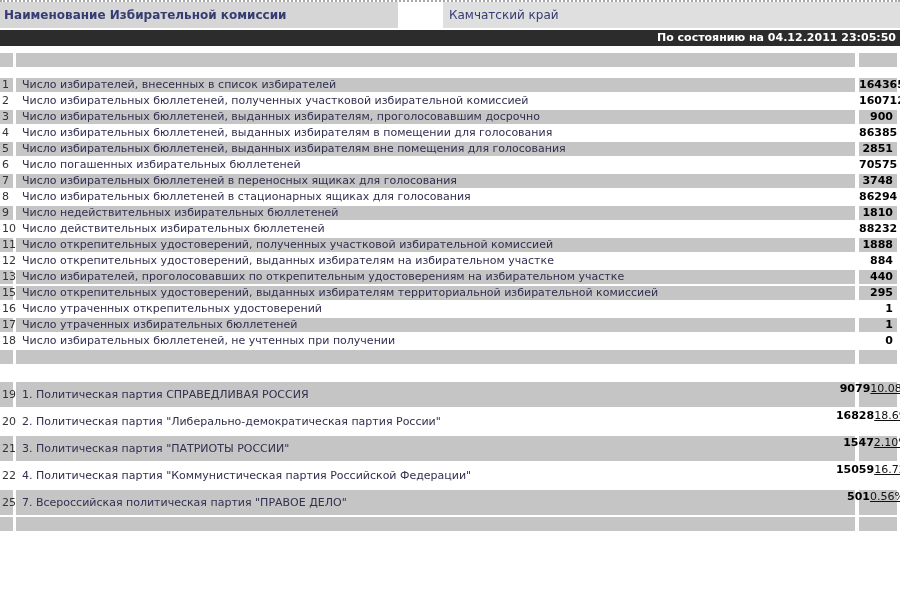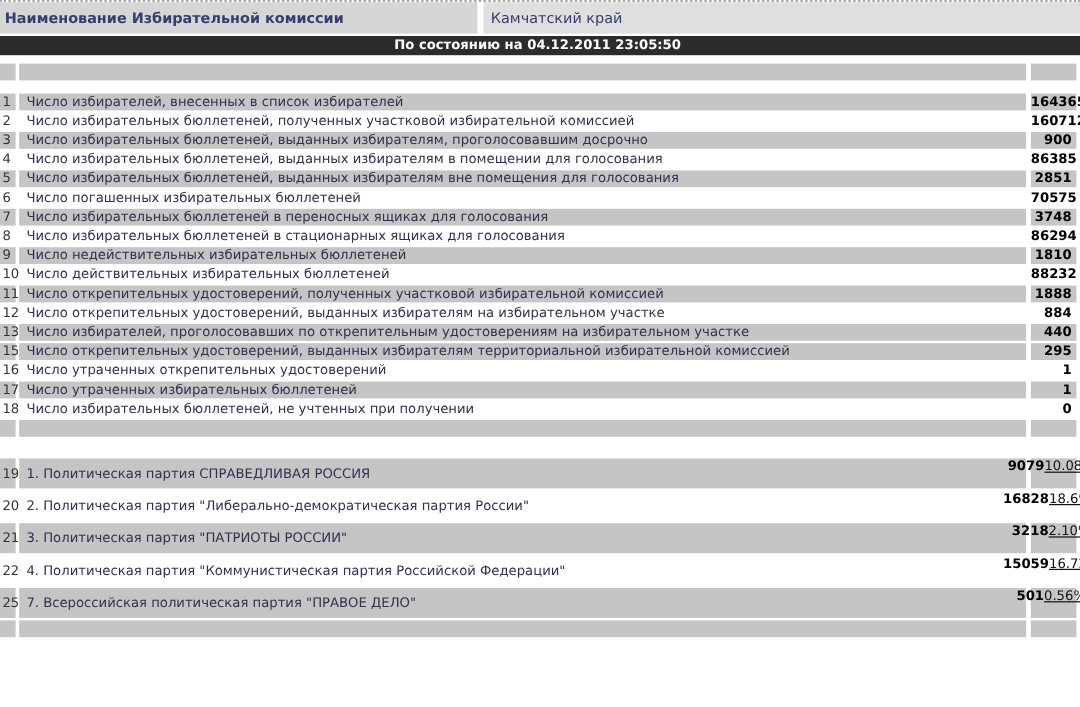--- a/index.html
+++ b/index.html
@@ -29,29 +29,30 @@
     padding-left: 4px;
   }
   .hdr-gap { width: 5px; background: #fff; }
   .hdr-right {
     flex: 1;
     background: var(--header-bg-right, #dfdfdf);
     color: var(--header-text, #363c72);
     font-size: 12px;
     display: flex; align-items: center;
     padding-left: 6px;
+    margin-left: 40px;
   }
 
   
   .statusbar {
     height: 16px;
     background: var(--status-bg, #2c2c2c);
     color: #ffffff;
     font-weight: bold;
-    text-align: center;
+    text-align: right;
     line-height: 16px;
     padding-right: 4px;
     margin-bottom: 7px;
   }
 
   
   .row { display: flex; margin-bottom: 2px; }
   .row .cell { background: #ffffff; }
   .row.gray .cell { background: var(--row-gray, #c5c5c5); }
   .row .num {
@@ -212,21 +213,21 @@
       <div class="cell label">2. Политическая партия "Либерально-демократическая партия России"</div>
       <div class="cell value">
         <div class="votes">16828</div>
         <div class="pct">18.69%</div>
       </div>
     </div>
     <div class="row party gray">
       <div class="cell num">21</div>
       <div class="cell label">3. Политическая партия "ПАТРИОТЫ РОССИИ"</div>
       <div class="cell value">
-        <div class="votes">3218</div>
+        <div class="votes">1547</div>
         <div class="pct">2.10%</div>
       </div>
     </div>
     <div class="row party">
       <div class="cell num">22</div>
       <div class="cell label">4. Политическая партия "Коммунистическая партия Российской Федерации"</div>
       <div class="cell value">
         <div class="votes">15059</div>
         <div class="pct">16.72%</div>
       </div>

